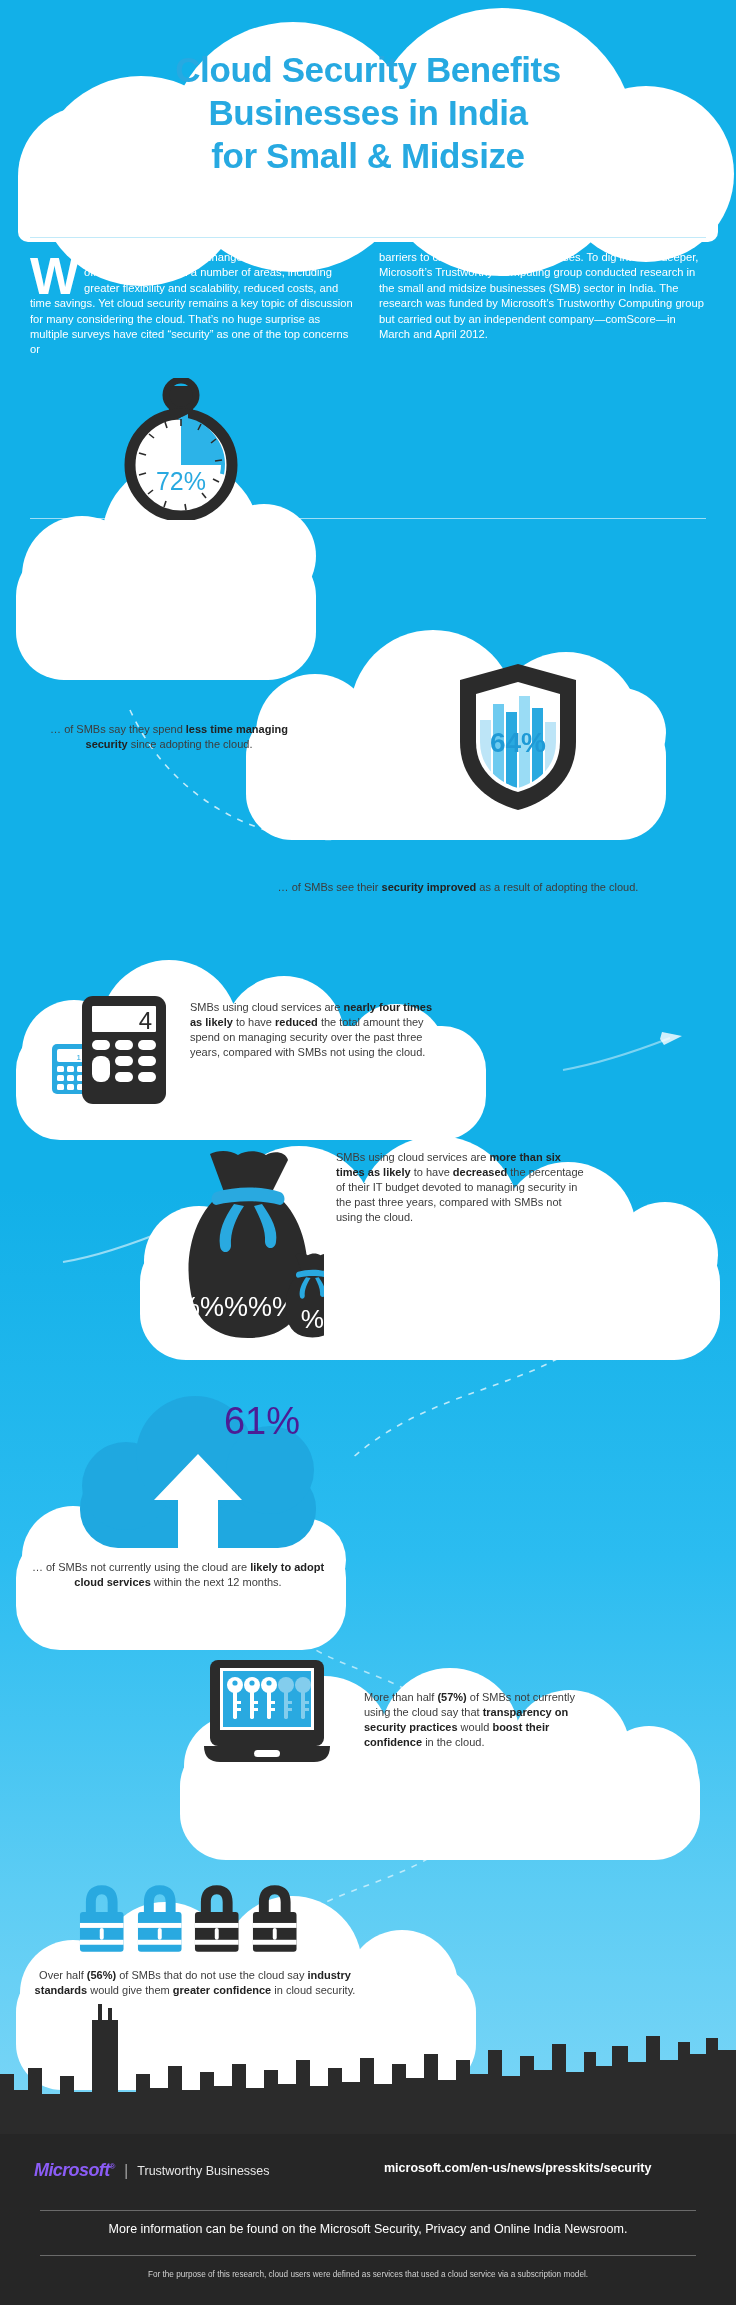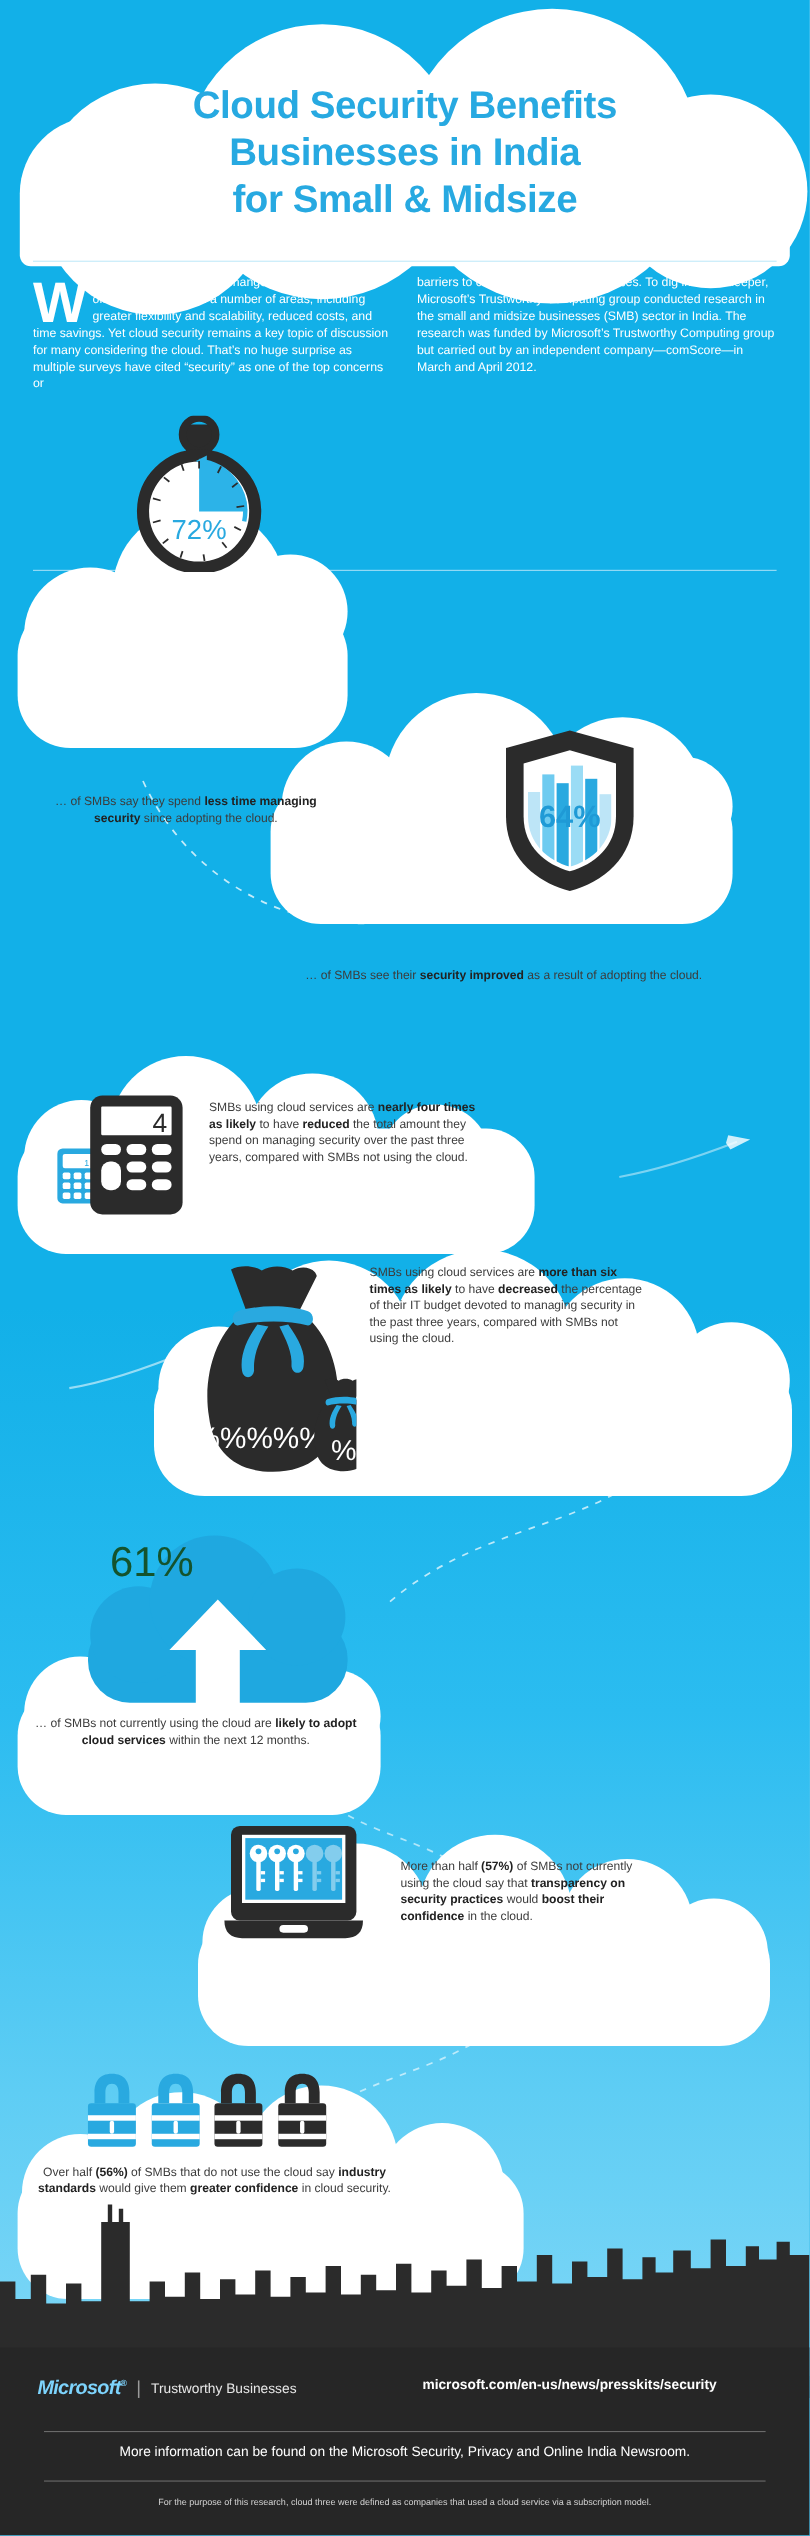--- a/index.html
+++ b/index.html
@@ -26,21 +26,21 @@
   #header-cloud { left:18px; top:14px; width:700px; height:228px; }
   #header-cloud .base {
     left:0px; top:92px; width:700px; height:136px; border-radius:70px 70px 10px 10px;
   }
   #header-cloud .l1 { left:18px;  top:62px;  width:210px; height:210px; }
   #header-cloud .l2 { left:150px; top:8px;   width:250px; height:250px; }
   #header-cloud .l3 { left:350px; top:-6px;  width:268px; height:268px; }
   #header-cloud .l4 { left:540px; top:72px;  width:176px; height:176px; }
 
   #header-title {
-    position:absolute; left:30px; top:74px; width:676px;
+    position:absolute; left:30px; top:48px; width:676px;
     text-align:center; color:#27a9e1; font-weight:bold;
     font-size:35px; line-height:43px; letter-spacing:-0.4px;
     z-index:6;
   }
 
   
   .rule { position:absolute; height:1px; background:#b7e6f8; opacity:.85; }
   #rule-top    { left:30px; top:237px; width:676px; }
   #rule-bottom { left:30px; top:518px; width:676px; }
 
@@ -108,22 +108,22 @@
   #c5 .base { left:0px;   top:74px;  width:330px; height:116px; border-radius:44px; }
   #c5 .l1   { left:6px;   top:46px;  width:102px; height:102px; }
   #c5 .l2   { left:78px;  top:6px;   width:128px; height:128px; }
   #c5 .l3   { left:190px; top:28px;  width:110px; height:110px; }
   #c5 .l4   { left:246px; top:58px;  width:84px;  height:84px; }
 
   #bluecloud { position:absolute; left:80px; top:1392px; width:236px; height:160px; z-index:8; }
   #bluecloud .blobe { position:absolute; background:#1fa8e0; border-radius:50%; }
   #bluecloud .bbase { position:absolute; background:#1fa8e0; }
   #pct61 {
-    position:absolute; left:100px; top:1400px; width:200px; text-align:left;
-    color:#14532d; font-size:38px; font-weight:300; z-index:9;
+    position:absolute; left:100px; top:1400px; width:200px; text-align:right;
+    color:#4c1d95; font-size:38px; font-weight:300; z-index:9;
   }
   #cap5 { left:28px; top:1560px; width:300px; }
 
   
   #c6 { left:180px; top:1670px; width:520px; height:190px; }
   #c6 .base { left:0px;   top:70px;  width:520px; height:120px; border-radius:46px; }
   #c6 .l1   { left:4px;   top:46px;  width:100px; height:100px; }
   #c6 .l2   { left:78px;  top:6px;   width:132px; height:132px; }
   #c6 .l3   { left:200px; top:-2px;  width:140px; height:140px; }
   #c6 .l4   { left:330px; top:20px;  width:120px; height:120px; }
@@ -146,21 +146,21 @@
   
   #skyline { position:absolute; left:0; top:1980px; width:736px; height:200px; z-index:3; }
 
   
   #footer {
     position:absolute; left:0; top:2134px; width:736px; height:171px;
     background:#262626; z-index:10;
   }
   #footer-top { position:absolute; left:34px; top:26px; width:668px; display:flex; align-items:center; }
   #ms-logo {
-    color:#7dd3fc; font-size:18px; font-weight:bold; font-style:italic;
+    color:#8b5cf6; font-size:18px; font-weight:bold; font-style:italic;
     letter-spacing:-0.6px;
   }
   #ms-reg { font-size:8px; vertical-align:super; font-style:normal; }
   #ms-divider { color:#9a9a9a; margin:0 9px; font-size:17px; font-weight:300; }
   #twc { color:#e8e8e8; font-size:12.5px; }
   #ms-url { position:absolute; left:350px; top:1px; color:#ffffff; font-size:12.5px; font-weight:bold; }
 
   .frule { position:absolute; height:1px; background:#6a6a6a; left:40px; width:656px; }
   #frule1 { top:76px; }
   #frule2 { top:121px; }
@@ -490,16 +490,16 @@
   <div id="footer">
     <div id="footer-top">
       <span id="ms-logo"><span>Microsoft</span><span id="ms-reg">®</span></span>
       <span id="ms-divider">|</span>
       <span id="twc">Trustworthy Businesses</span>
       <span id="ms-url">microsoft.com/en-us/news/presskits/security</span>
     </div>
     <div class="frule" id="frule1"></div>
     <div id="foot-mid">More information can be found on the Microsoft Security, Privacy and Online India Newsroom.</div>
     <div class="frule" id="frule2"></div>
-    <div id="foot-note">For the purpose of this research, cloud three were defined as companies that used a cloud service via a subscription model.</div>
+    <div id="foot-note">For the purpose of this research, cloud users were defined as services that used a cloud service via a subscription model.</div>
   </div>
 
 </div>
 
 </body></html>

